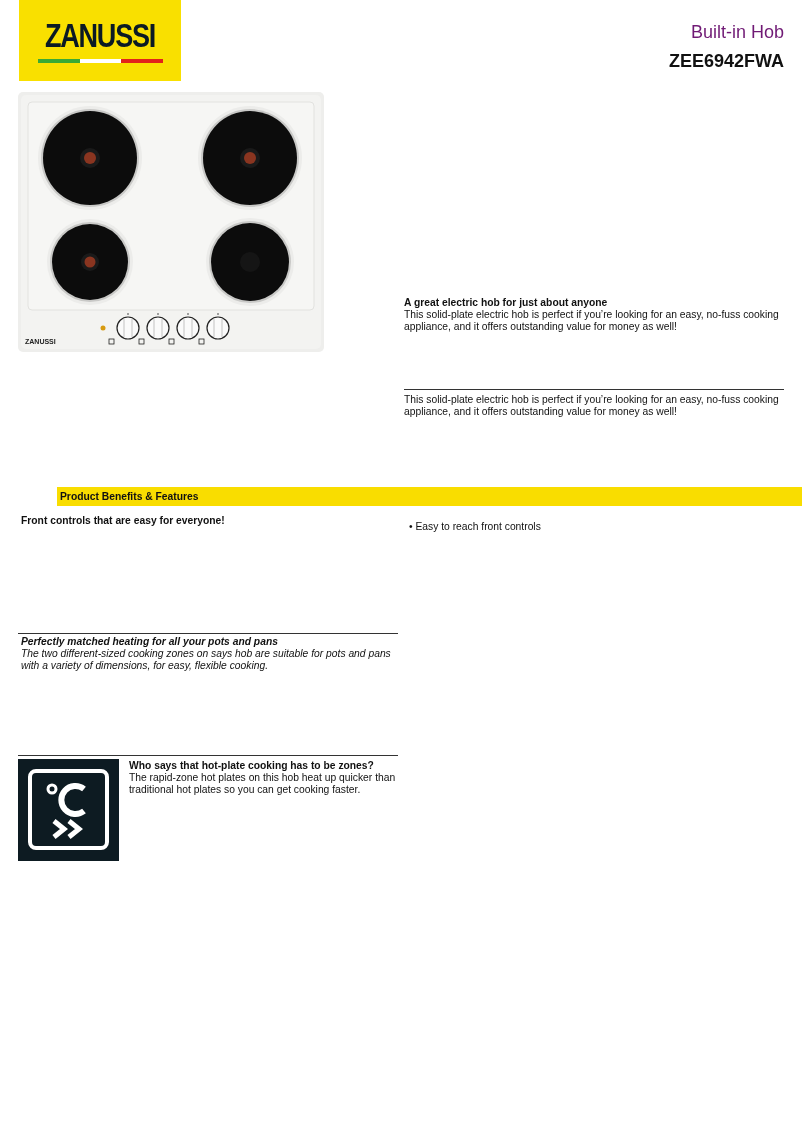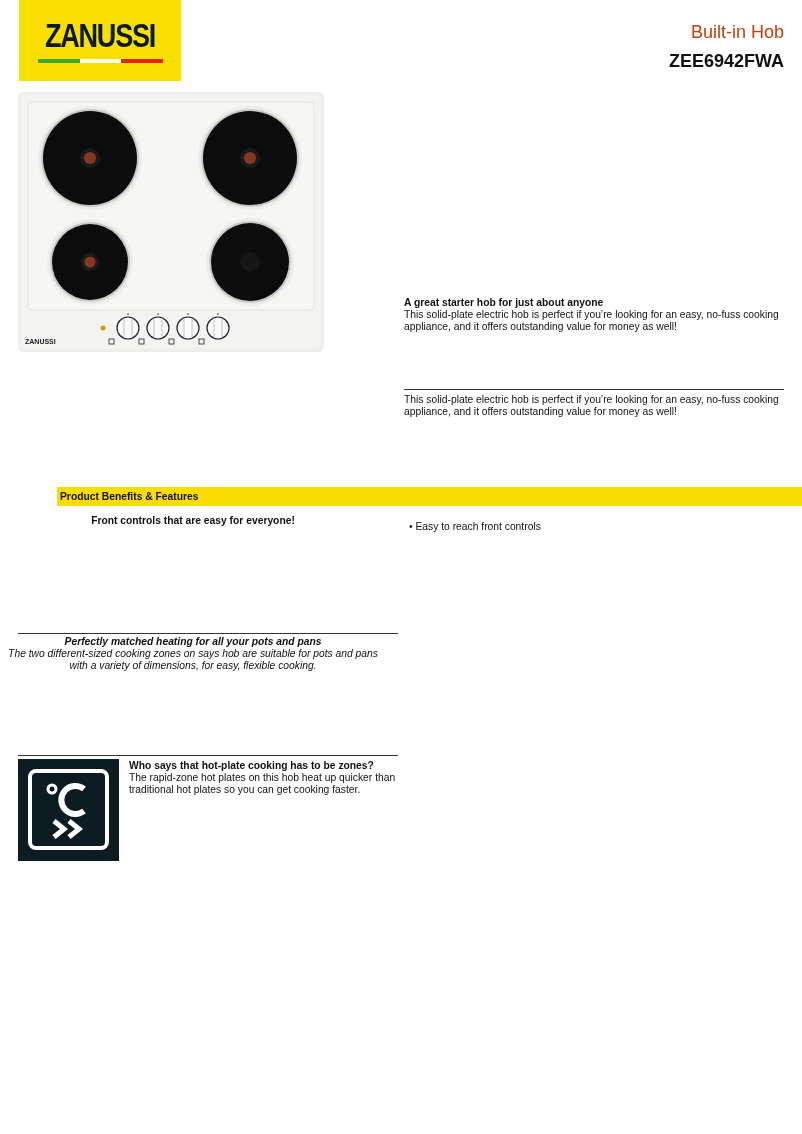--- a/index.html
+++ b/index.html
@@ -4,35 +4,35 @@
 <style>
   * { box-sizing: border-box; margin: 0; padding: 0; }
   html, body { width: 802px; height: 1134px; background: #ffffff; }
   body { position: relative; font-family: "Liberation Sans", sans-serif; color: #111; overflow: hidden; }
 
   .logo-box { position: absolute; left: 19px; top: 0; width: 162px; height: 81px; background: #f9e000; }
   .logo-text { position: absolute; left: 0; right: 0; top: 17px; text-align: center; font-family: "Liberation Sans", sans-serif; font-weight: bold; font-size: 33px; letter-spacing: -1.5px; color: #0b1a24; transform: scaleX(0.82); transform-origin: center; }
   .logo-stripe { position: absolute; left: 19px; top: 59px; width: 125px; height: 4px; display: flex; }
   .logo-stripe span { flex: 1; height: 100%; }
 
-  .doc-type { position: absolute; right: 18px; top: 22px; font-size: 18px; font-weight: normal; color: #c2410c; text-align: right; }
+  .doc-type { position: absolute; right: 18px; top: 22px; font-size: 18px; font-weight: normal; color: #701a75; text-align: right; }
   .model { position: absolute; right: 18px; top: 51px; font-size: 18px; font-weight: bold; color: #111; text-align: right; margin-left: 43px; }
 
   .product-image { position: absolute; left: 18px; top: 92px; width: 306px; height: 260px; background: #eeeeec; border-radius: 5px; }
   .product-image svg { display: block; }
 
   .intro { position: absolute; left: 404px; top: 297px; width: 380px; font-size: 10.3px; line-height: 12.2px; }
   .intro .title { font-weight: bold; }
   .divider { position: absolute; height: 1px; background: #333; }
   .intro2 { position: absolute; left: 404px; top: 394px; width: 380px; font-size: 10.3px; line-height: 12.2px; }
 
   .section-band { position: absolute; left: 18px; top: 487px; width: 767px; height: 19px; background: #f9dd00; margin-left: 39px; }
   .section-band span { position: absolute; left: 3px; top: 4px; font-size: 10.3px; font-weight: bold; }
 
-  .feature { position: absolute; left: 4px; width: 378px; font-size: 10.3px; line-height: 12.2px; text-align: center; }
+  .feature { position: absolute; left: 21px; width: 378px; font-size: 10.3px; line-height: 12.2px; }
   .feature .title { font-weight: bold; }
 
   .bullets { position: absolute; left: 409px; top: 514px; font-size: 10.3px; line-height: 12.2px; margin-top: 7px; }
 
   .icon-box { position: absolute; left: 18px; top: 759px; width: 101px; height: 102px; background: #0d1b22; }
   .feature-with-icon { position: absolute; left: 129px; top: 760px; width: 270px; font-size: 10.3px; line-height: 12.2px; }
   .feature-with-icon .title { font-weight: bold; }
 </style>
 </head>
 <body>
@@ -117,21 +117,21 @@
       <circle cx="110" cy="222" r="0.8"></circle>
         <circle cx="140" cy="222" r="0.8"></circle>
       <circle cx="170" cy="222" r="0.8"></circle>
         <circle cx="200" cy="222" r="0.8"></circle>
     </g>
     <text x="7" y="252" font-family="Liberation Sans, sans-serif" font-weight="bold" font-size="7" fill="#222">ZANUSSI</text>
   </svg>
 </div>
 
 <div class="intro">
-  <div class="title">A great starter hob for just about anyone</div>
+  <div class="title">A great electric hob for just about anyone</div>
   <div>This solid-plate electric hob is perfect if you’re looking for an easy, no-fuss cooking appliance, and it offers outstanding value for money as well!</div>
 </div>
 <div class="divider" style="left:404px; top:389px; width:380px;"></div>
 <div class="intro2">This solid-plate electric hob is perfect if you’re looking for an easy, no-fuss cooking appliance, and it offers outstanding value for money as well!</div>
 
 <div class="section-band">
   <span>Product Benefits &amp; Features</span>
 </div>
 
 <div class="feature" style="top:515px;">

